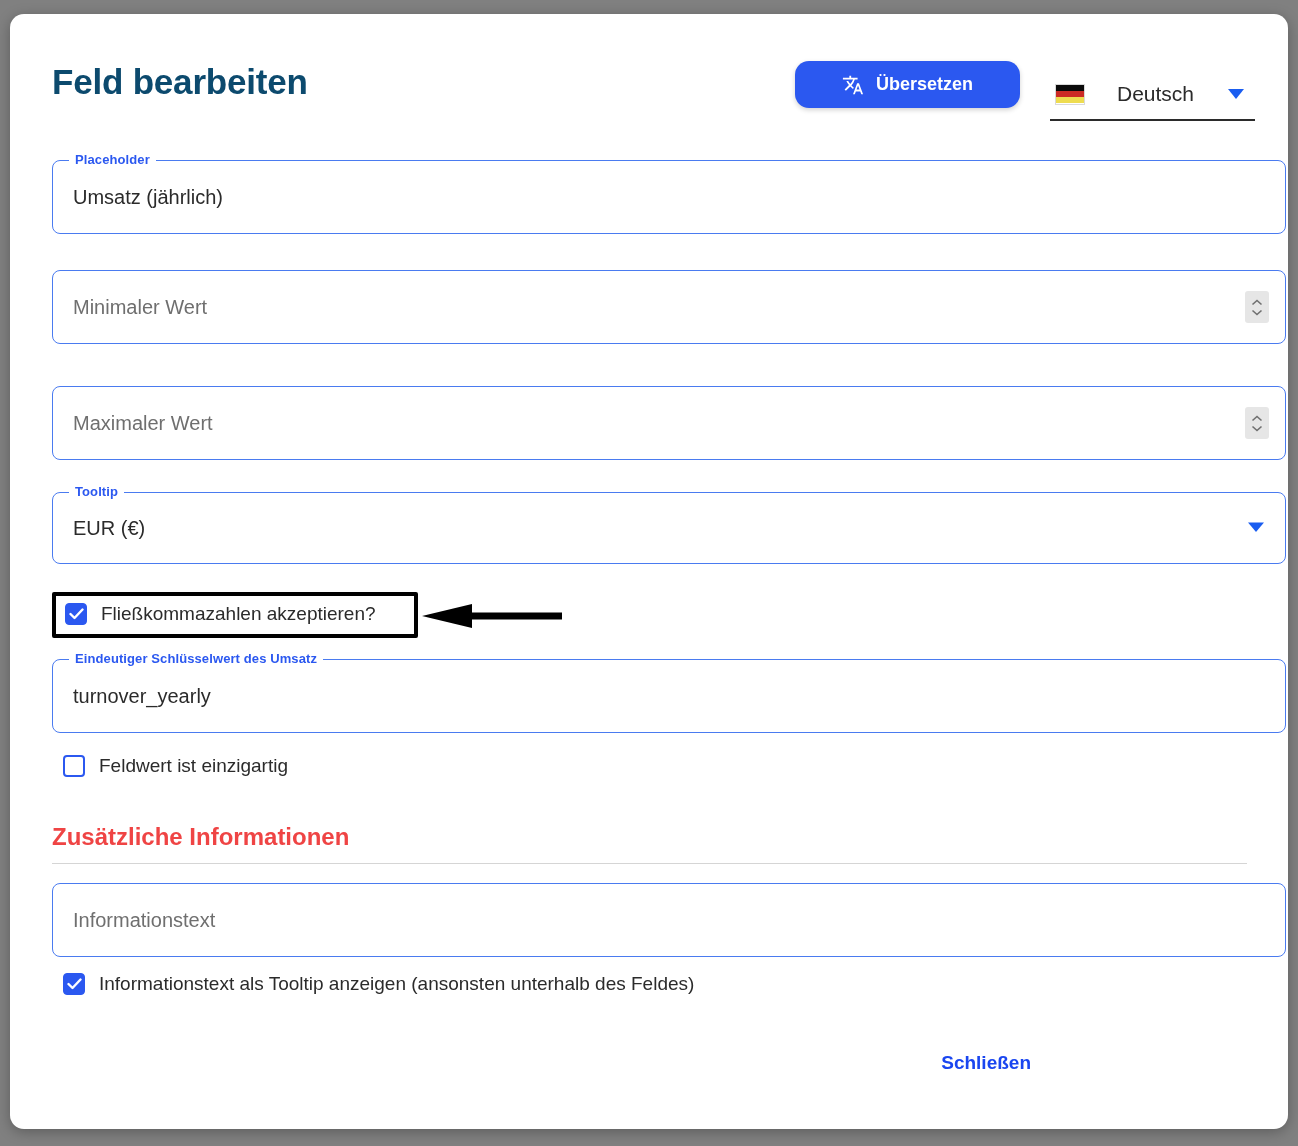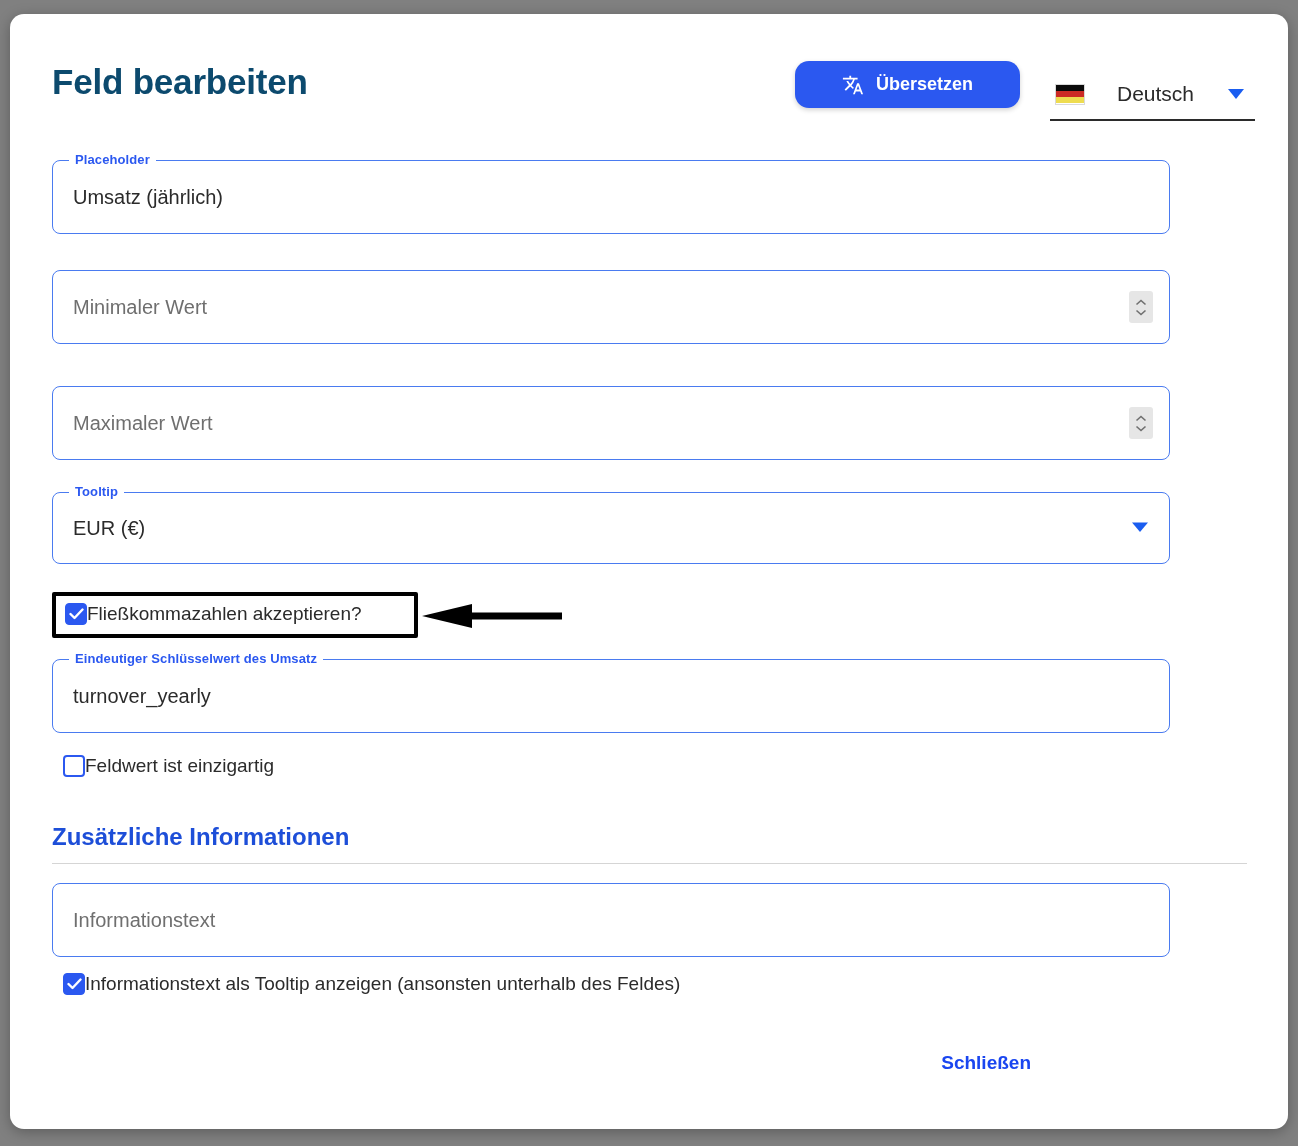--- a/index.html
+++ b/index.html
@@ -94,21 +94,21 @@
     position: absolute;
     right: 10px; top: 18px;
   }
 
   
   #body { position: absolute; left: 0; top: 112px; width: 100%; }
 
   .field {
     position: absolute;
     left: 42px;
-    width: 1118px;
+    width: 1234px;
     border: 1px solid #4a7bf0;
     border-radius: 8px;
     background: #ffffff;
   }
   .field.legended { border-top-color: #4a7bf0; }
   .field-legend {
     position: absolute;
     top: -9px; left: 16px;
     padding: 0 6px;
     background: #ffffff;
@@ -148,21 +148,21 @@
     right: 20px; top: 50%;
     transform: translateY(-50%);
     cursor: pointer;
   }
 
   
   .checkrow {
     position: absolute;
     display: flex;
     align-items: center;
-    gap: 0;
+    gap: 14px;
     cursor: pointer;
   }
   .cbox {
     width: 22px; height: 22px;
     border-radius: 4px;
     flex: 0 0 auto;
     display: flex;
     align-items: center;
     justify-content: center;
   }
@@ -185,21 +185,21 @@
     width: 140px; height: 24px;
     pointer-events: none;
   }
 
   
   #section-heading {
     position: absolute;
     left: 42px; top: 697px;
     font-size: 24px;
     font-weight: bold;
-    color: #1d4ed8;
+    color: #ef4444;
   }
   #section-divider {
     position: absolute;
     left: 42px; top: 737px;
     width: 1195px; height: 1px;
     background: #d5d5d5;
   }
 
   
   #footer { position: absolute; left: 0; bottom: 0; width: 100%; height: 120px; }

